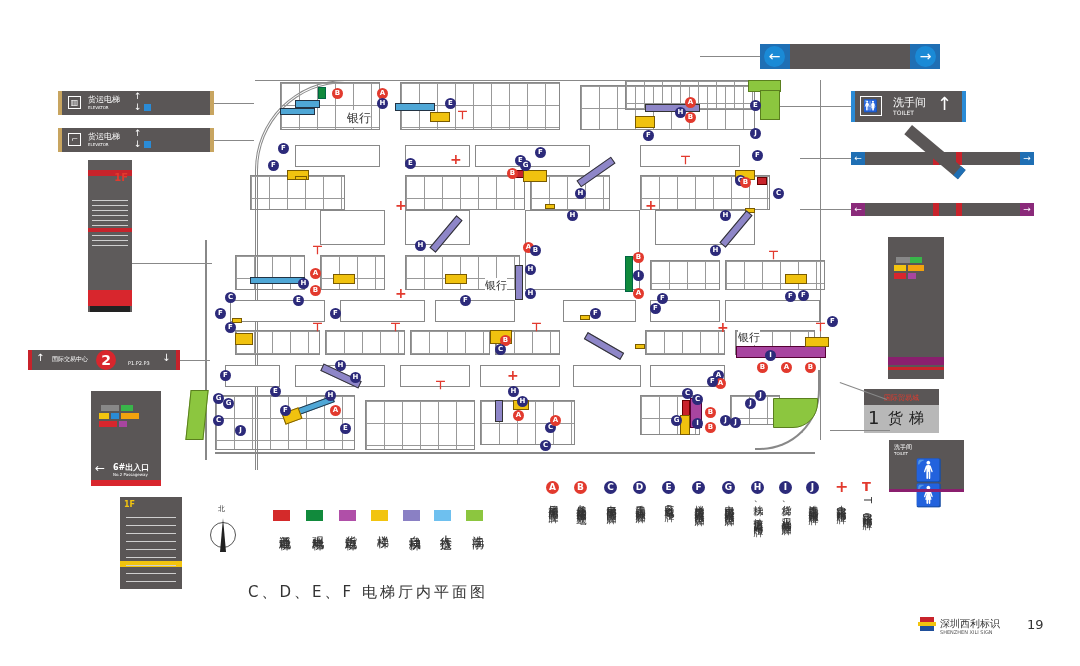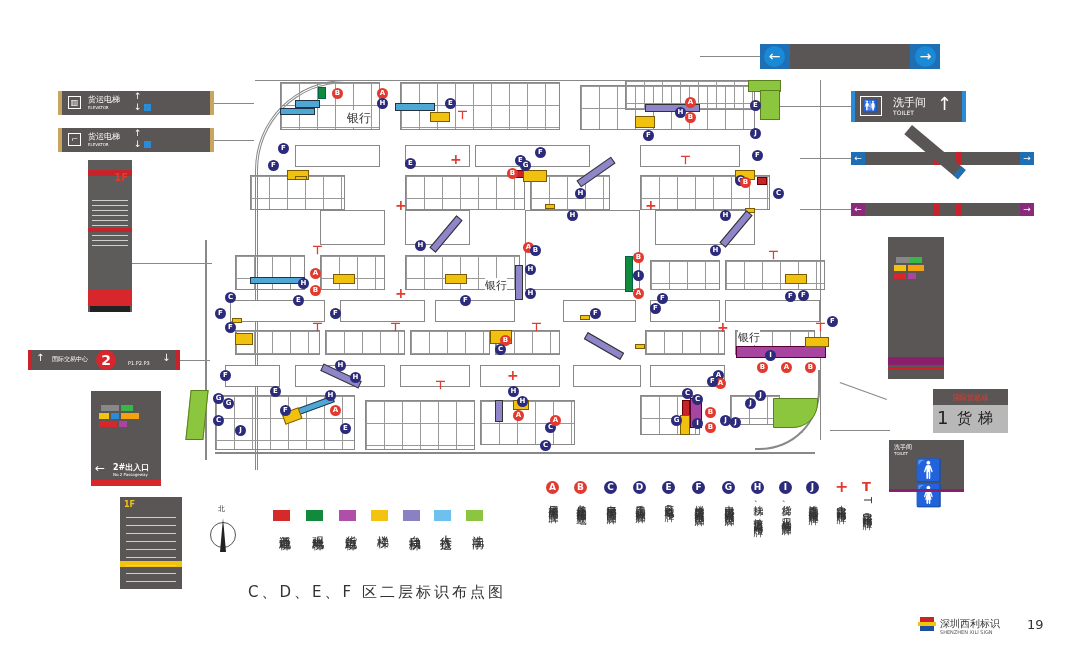--- a/index.html
+++ b/index.html
@@ -69,21 +69,21 @@
 
 <div class="abs sign-dark" style="left:91px;top:391px;width:70px;height:95px;">
   <div class="abs" style="left:10px;top:14px;width:18px;height:6px;background:#888"></div>
   <div class="abs" style="left:30px;top:14px;width:12px;height:6px;background:#39b54a"></div>
   <div class="abs" style="left:8px;top:22px;width:10px;height:6px;background:#f2c40f"></div>
   <div class="abs" style="left:20px;top:22px;width:8px;height:6px;background:#2a8bd6"></div>
   <div class="abs" style="left:30px;top:22px;width:18px;height:6px;background:#f2a20f"></div>
   <div class="abs" style="left:8px;top:30px;width:18px;height:6px;background:#d8262d"></div>
   <div class="abs" style="left:28px;top:30px;width:8px;height:6px;background:#a845a0"></div>
   <span class="abs" style="left:4px;top:70px;font-size:12px">←</span>
-  <span class="abs" style="left:22px;top:71px;font-size:8px;font-weight:bold">2#出入口</span>
+  <span class="abs" style="left:22px;top:71px;font-size:8px;font-weight:bold">6#出入口</span>
   <span class="abs" style="left:22px;top:81px;font-size:4px">No.2 Passageway</span>
   <div class="abs" style="left:0;top:89px;width:70px;height:6px;background:#d8262d"></div>
 </div>
 
 <div class="abs sign-dark" style="left:120px;top:497px;width:62px;height:92px;">
   <span class="abs" style="left:4px;top:3px;font-size:8px;color:#f2c40f;font-weight:bold">1F</span>
   <div class="abs" style="left:0;top:64px;width:62px;height:6px;background:#f2c40f"></div>
   <div class="abs" style="left:6px;top:14px;width:50px;height:72px;background:repeating-linear-gradient(transparent 0 6px,#cfcfcf 6px 7px,transparent 7px 8px)"></div>
 </div>
 
@@ -123,21 +123,21 @@
   <div class="abs" style="left:8px;top:20px;width:14px;height:6px;background:#888"></div>
   <div class="abs" style="left:22px;top:20px;width:12px;height:6px;background:#39b54a"></div>
   <div class="abs" style="left:6px;top:28px;width:12px;height:6px;background:#f2c40f"></div>
   <div class="abs" style="left:20px;top:28px;width:16px;height:6px;background:#f2a20f"></div>
   <div class="abs" style="left:6px;top:36px;width:12px;height:6px;background:#d8262d"></div>
   <div class="abs" style="left:20px;top:36px;width:8px;height:6px;background:#a845a0"></div>
   <div class="abs" style="left:0;top:120px;width:56px;height:8px;background:#8a1f6e"></div>
   <div class="abs" style="left:0;top:130px;width:56px;height:3px;background:#c8232b"></div>
 </div>
 
-<div class="abs" style="left:933px;top:389px;width:75px;height:44px;background:#b8b8b8;">
+<div class="abs" style="left:864px;top:389px;width:75px;height:44px;background:#b8b8b8;">
   <div class="abs sign-dark" style="left:0;top:0;width:75px;height:16px;">
     <span class="abs" style="left:20px;top:4px;font-size:7px;color:#e23a2e">国际贸易城</span>
   </div>
   <span class="abs" style="left:4px;top:18px;font-size:18px;color:#222">1</span>
   <span class="abs" style="left:24px;top:20px;font-size:15px;color:#222;letter-spacing:6px">货梯</span>
 </div>
 <div class="abs line" style="left:840px;top:382px;width:50px;transform:rotate(20deg)"></div>
 
 <div class="abs sign-dark" style="left:889px;top:440px;width:75px;height:52px;">
   <span class="abs" style="left:5px;top:3px;font-size:6px">洗手间</span>
@@ -384,21 +384,21 @@
   <div class="legend-sw" style="left:371px;top:510px;background:#f2c40f"></div>
   <span class="vtext" style="left:374px;top:526px">楼梯</span>
   <div class="legend-sw" style="left:403px;top:510px;background:#8a80c4"></div>
   <span class="vtext" style="left:406px;top:526px">自动扶梯</span>
   <div class="legend-sw" style="left:434px;top:510px;background:#6ec0ef"></div>
   <span class="vtext" style="left:437px;top:526px">人行扶道</span>
   <div class="legend-sw" style="left:466px;top:510px;background:#8cc63f"></div>
   <span class="vtext" style="left:469px;top:526px">洗手间</span>
 </div>
 
-<div class="abs" style="left:248px;top:583px;font-size:15px;letter-spacing:3px;color:#333">C、D、E、F 区二层标识布点图</div>
+<div class="abs" style="left:248px;top:583px;font-size:15px;letter-spacing:3px;color:#333">C、D、E、F 电梯厅内平面图</div>
 
 <div class="leg2">
   <span class="mk r" style="left:546px;top:481px;width:13px;height:13px;line-height:13px;font-size:9px">A</span>
   <span class="vtext" style="left:546px;top:497px">楼层总平面图（立牌）</span>
   <span class="mk r" style="left:574px;top:481px;width:13px;height:13px;line-height:13px;font-size:9px">B</span>
   <span class="vtext" style="left:574px;top:497px">各楼层功能指示牌（立地）</span>
   <span class="mk b" style="left:604px;top:481px;width:13px;height:13px;line-height:13px;font-size:9px">C</span>
   <span class="vtext" style="left:604px;top:497px">电梯厅内平面图（贴牌）</span>
   <span class="mk b" style="left:633px;top:481px;width:13px;height:13px;line-height:13px;font-size:9px">D</span>
   <span class="vtext" style="left:633px;top:497px">洗手间标识牌（贴牌）</span>

